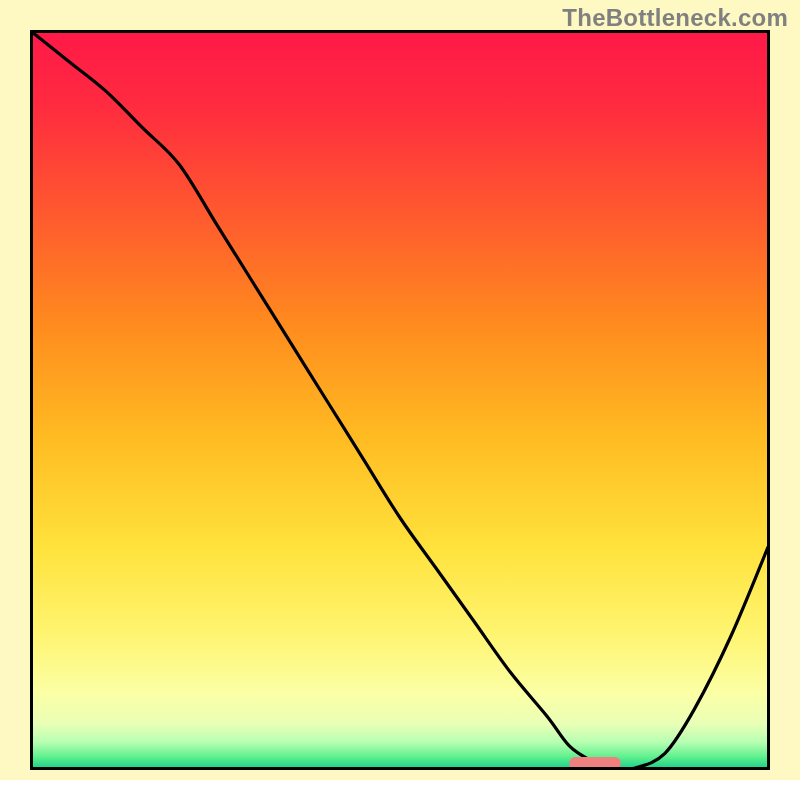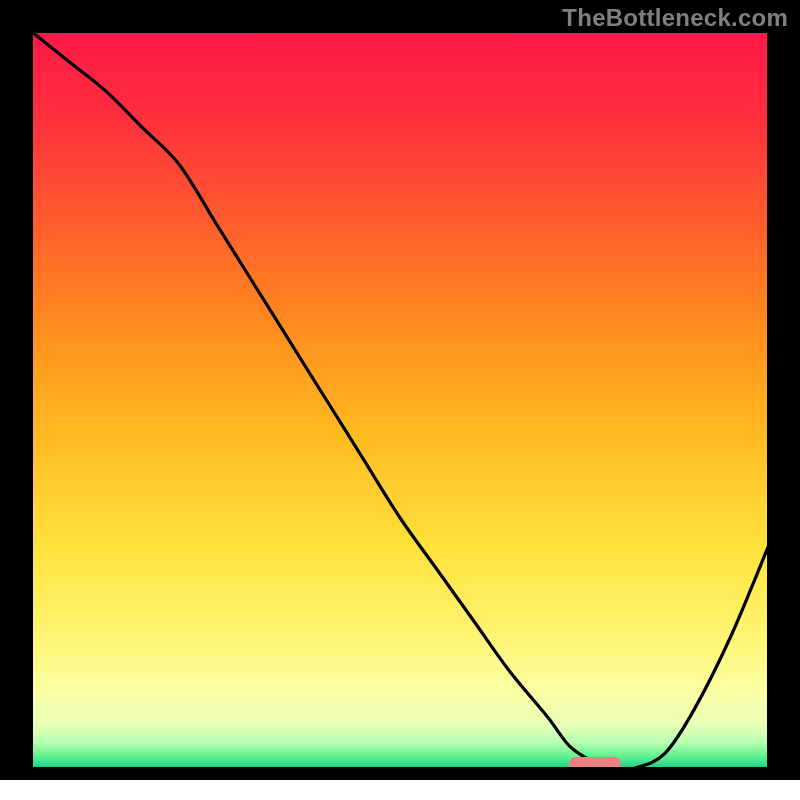--- a/index.html
+++ b/index.html
@@ -7,21 +7,21 @@
     padding: 0;
     width: 800px;
     height: 800px;
     background: #ffffff;
     font-family: Arial, Helvetica, sans-serif;
   }
   .outer {
     position: relative;
     width: 800px;
     height: 780px;
-    background: #000000;
+    background: #fef9c3;
   }
   .watermark {
     position: absolute;
     top: 4px;
     right: 12px;
     font-size: 24px;
     font-weight: 600;
     color: #808080;
     letter-spacing: 0.25px;
   }

